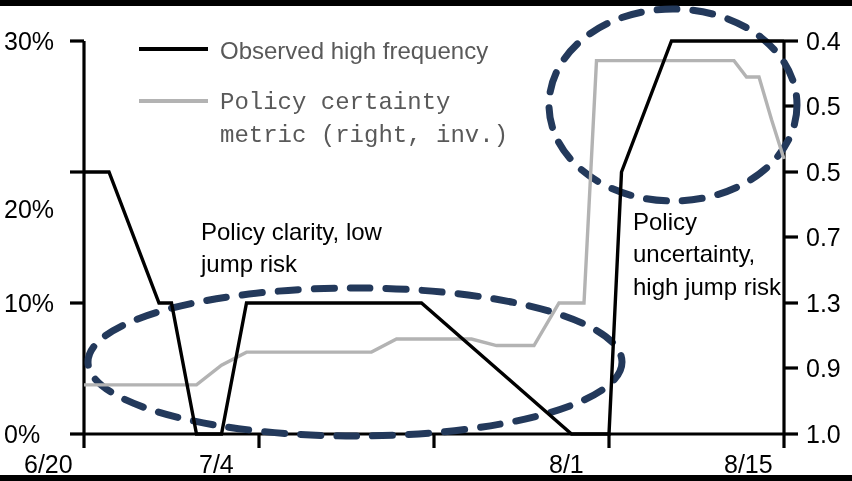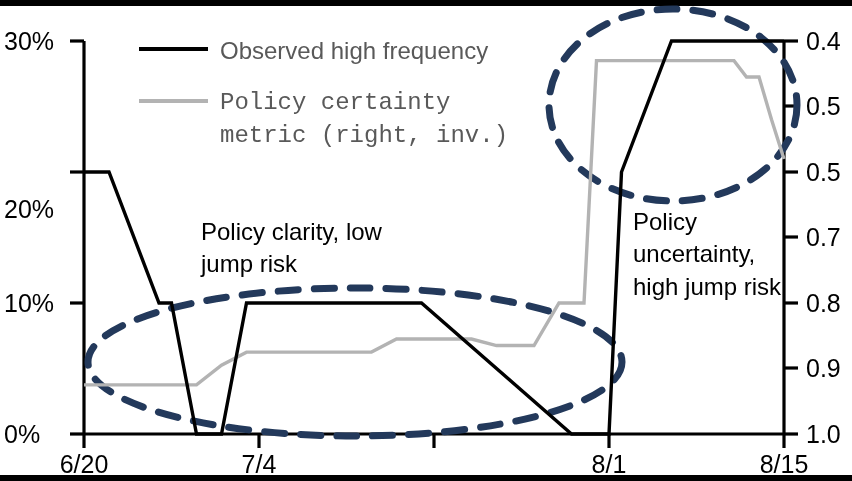--- a/index.html
+++ b/index.html
@@ -39,21 +39,21 @@
 
   .tick-label {
     position: absolute;
     font-size: 25px;
     color: #000000;
     white-space: nowrap;
     line-height: 1;
   }
   .ytick-left { }
   .ytick-right { text-align: right; }
-  .xtick { text-align: center; }
+  .xtick { }
 
   .legend-text {
     position: absolute;
     font-size: 24px;
     color: #595959;
     line-height: 1.38;
     white-space: pre-line;
   }
   .annotation-text {
     position: absolute;
@@ -113,21 +113,21 @@
 
   <div class="tick-label ytick-left" style="left:4px; top:29px; width:62px;">30%</div>
   <div class="tick-label ytick-left" style="left:4px; top:160px; width:62px;margin-top:37px;">20%</div>
   <div class="tick-label ytick-left" style="left:4px; top:291px; width:62px;">10%</div>
   <div class="tick-label ytick-left" style="left:4px; top:422px; width:62px;">0%</div>
 
   <div class="tick-label ytick-right" style="left:806px; top:29px;">0.4</div>
   <div class="tick-label ytick-right" style="left:806px; top:94px;">0.5</div>
   <div class="tick-label ytick-right" style="left:806px; top:160px;">0.5</div>
   <div class="tick-label ytick-right" style="left:806px; top:225px;">0.7</div>
-  <div class="tick-label ytick-right" style="left:806px; top:291px;">0.8</div>
+  <div class="tick-label ytick-right" style="left:806px; top:291px;">1.3</div>
   <div class="tick-label ytick-right" style="left:806px; top:356px;">0.9</div>
   <div class="tick-label ytick-right" style="left:806px; top:422px;">1.0</div>
 
   <div class="tick-label xtick" style="left:24px; top:452px; width:120px;">6/20</div>
   <div class="tick-label xtick" style="left:199px; top:452px; width:120px;">7/4</div>
   <div class="tick-label xtick" style="left:374px; top:452px; width:120px;margin-top:48px;">7/18</div>
   <div class="tick-label xtick" style="left:549px; top:452px; width:120px;">8/1</div>
   <div class="tick-label xtick" style="left:724px; top:452px; width:120px;">8/15</div>
 
   <div class="legend-text" style="left:220px; top:34px;">Observed high frequency</div>

